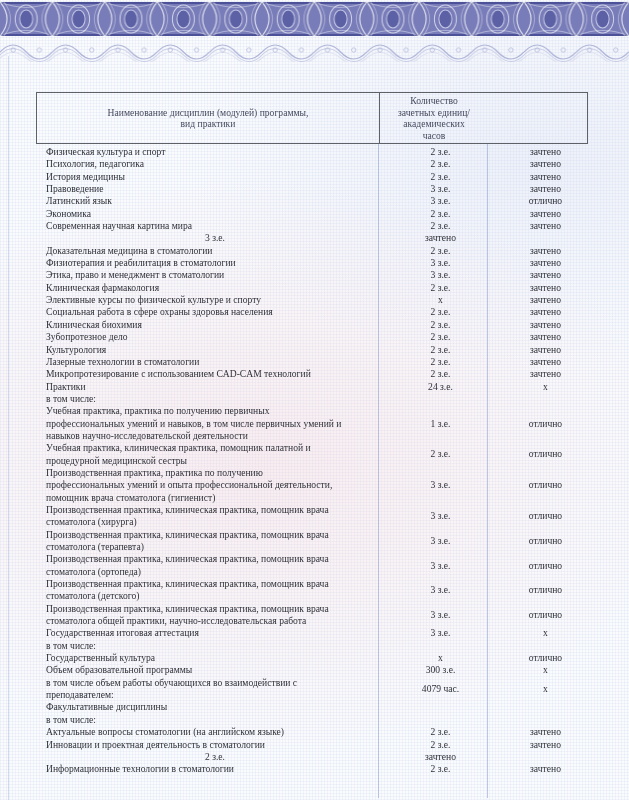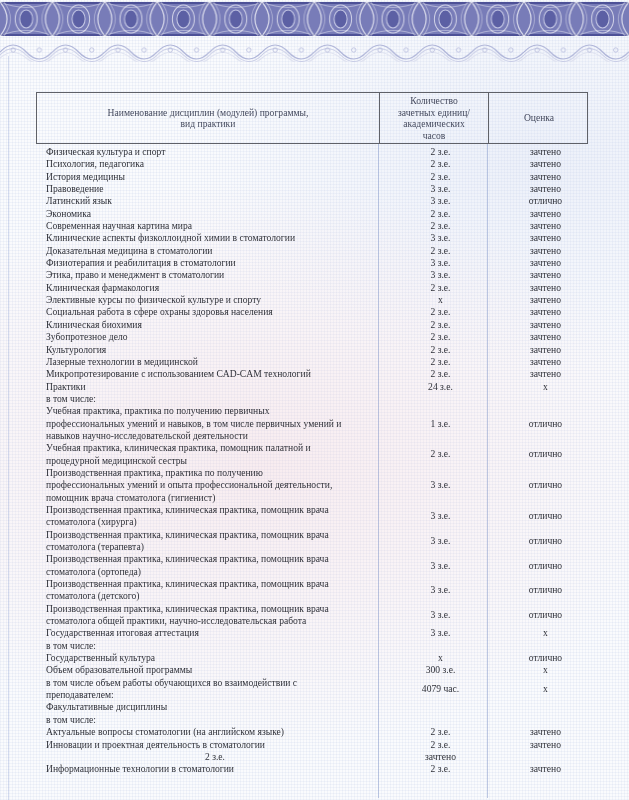--- a/index.html
+++ b/index.html
@@ -93,21 +93,20 @@
   <div class="left-line"></div>
 
   <div class="curriculum-table">
     <div class="thead">
       <div class="th">Наименование дисциплин (модулей) программы,
 вид практики</div>
       <div class="th">Количество
 зачетных единиц/
 академических
 часов</div>
-      <div class="th">Оценка</div>
     </div>
     <div class="tbody">
       <div class="vline v1"></div>
       <div class="vline v2"></div>
 
     <div class="row">
           <div class="c1">Физическая культура и спорт</div>
           <div class="c2">2 з.е.</div>
           <div class="c3">зачтено</div>
         </div>
@@ -135,21 +134,20 @@
           <div class="c1">Экономика</div>
           <div class="c2">2 з.е.</div>
           <div class="c3">зачтено</div>
         </div>
         <div class="row">
           <div class="c1">Современная научная картина мира</div>
           <div class="c2">2 з.е.</div>
           <div class="c3">зачтено</div>
         </div>
         <div class="row">
-          <div class="c1">Клинические аспекты физколлоидной химии в стоматологии</div>
           <div class="c2">3 з.е.</div>
           <div class="c3">зачтено</div>
         </div>
         <div class="row">
           <div class="c1">Доказательная медицина в стоматологии</div>
           <div class="c2">2 з.е.</div>
           <div class="c3">зачтено</div>
         </div>
         <div class="row">
           <div class="c1">Физиотерапия и реабилитация в стоматологии</div>
@@ -185,21 +183,21 @@
           <div class="c1">Зубопротезное дело</div>
           <div class="c2">2 з.е.</div>
           <div class="c3">зачтено</div>
         </div>
         <div class="row">
           <div class="c1">Культурология</div>
           <div class="c2">2 з.е.</div>
           <div class="c3">зачтено</div>
         </div>
         <div class="row">
-          <div class="c1">Лазерные технологии в медицинской</div>
+          <div class="c1">Лазерные технологии в стоматологии</div>
           <div class="c2">2 з.е.</div>
           <div class="c3">зачтено</div>
         </div>
         <div class="row">
           <div class="c1">Микропротезирование с использованием CAD-CAM технологий</div>
           <div class="c2">2 з.е.</div>
           <div class="c3">зачтено</div>
         </div>
         <div class="row">
           <div class="c1">Практики</div>

